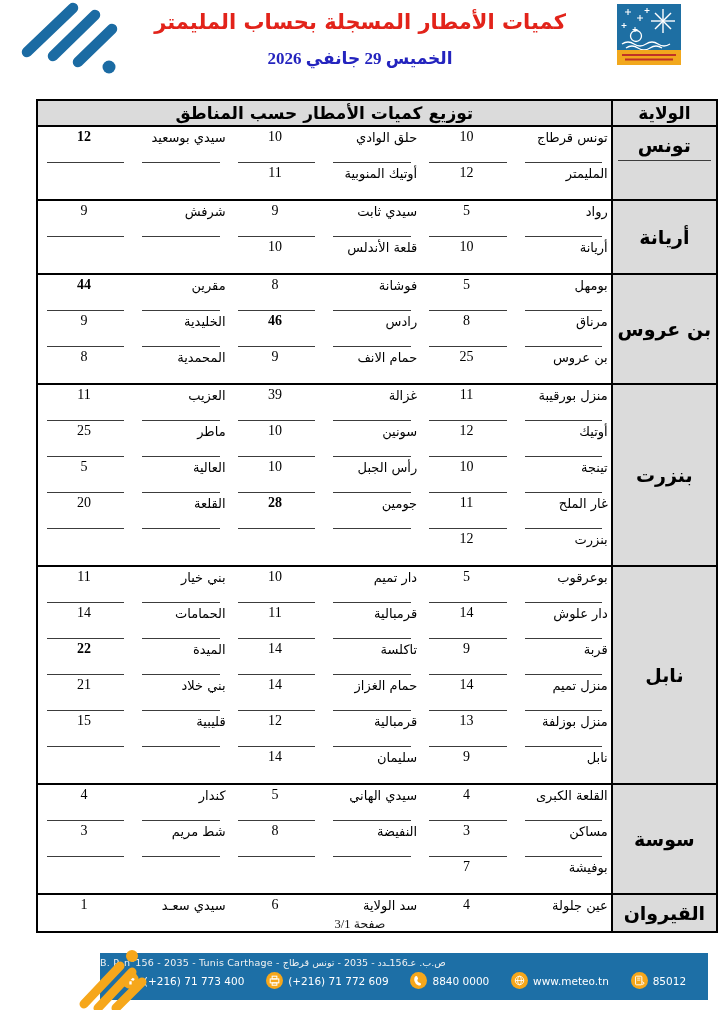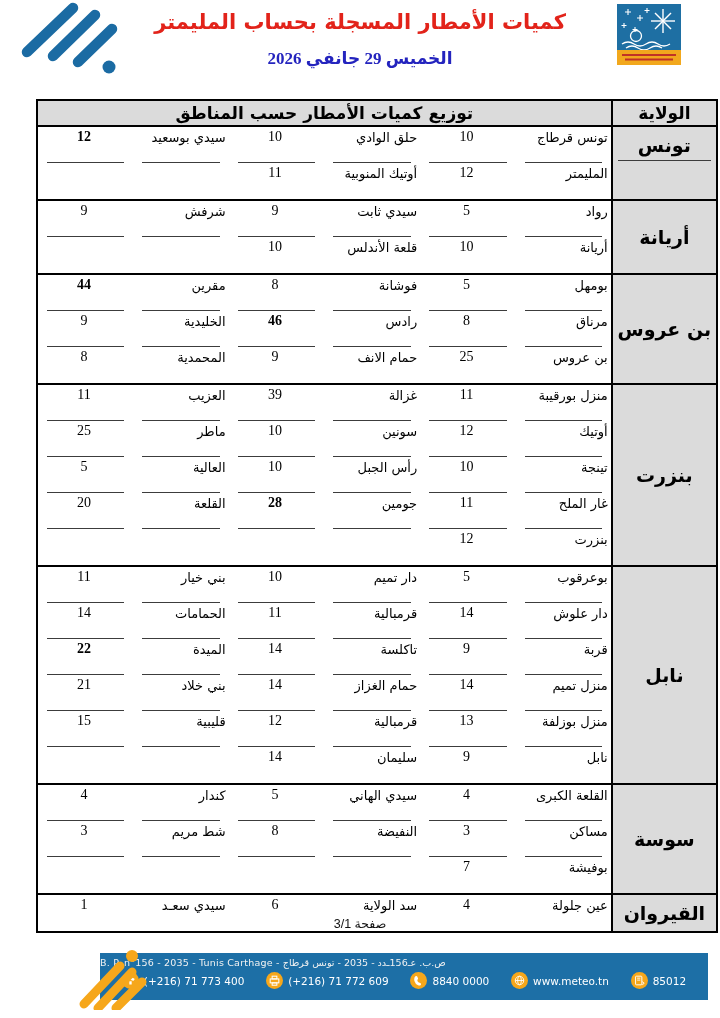--- a/index.html
+++ b/index.html
@@ -35,21 +35,21 @@
   tr.gf td{border-top:2px solid #000;}
   td.sep{background-image:linear-gradient(#3c3c3c,#3c3c3c);background-repeat:no-repeat;
          background-position:bottom center;background-size:calc(100% - 18px) 1px;}
   td.gov.sep{background-image:linear-gradient(#3c3c3c,#3c3c3c),linear-gradient(#dbdbdb,#dbdbdb);
          background-repeat:no-repeat,no-repeat;
          background-position:bottom 2px center,center;
          background-size:calc(100% - 10px) 1px,100% 100%;}
 
   
   .page-num{position:absolute;top:916px;left:0;width:100%;text-align:center;font-size:12.5px;
-            direction:rtl;color:#111;font-family:Liberation Sans, sans-serif;}
+            direction:rtl;color:#111;font-family:Liberation Serif, serif;}
 
   
   .footer-bar{position:absolute;left:100px;top:953px;width:608px;height:47px;background:#1d6fa6;
               color:#fff;}
   .footer-address{text-align:left;font-size:9.5px;padding-top:4px;direction:ltr;
                   color:#f2f2f2;letter-spacing:.2px;}
   .footer-contacts{display:flex;justify-content:space-evenly;align-items:center;margin-top:4px;
                    font-size:10.5px;direction:ltr;}
   .contact{display:flex;align-items:center;gap:5px;white-space:nowrap;}
   .cicon{width:17px;height:17px;border-radius:50%;background:#f6a71b;display:flex;

